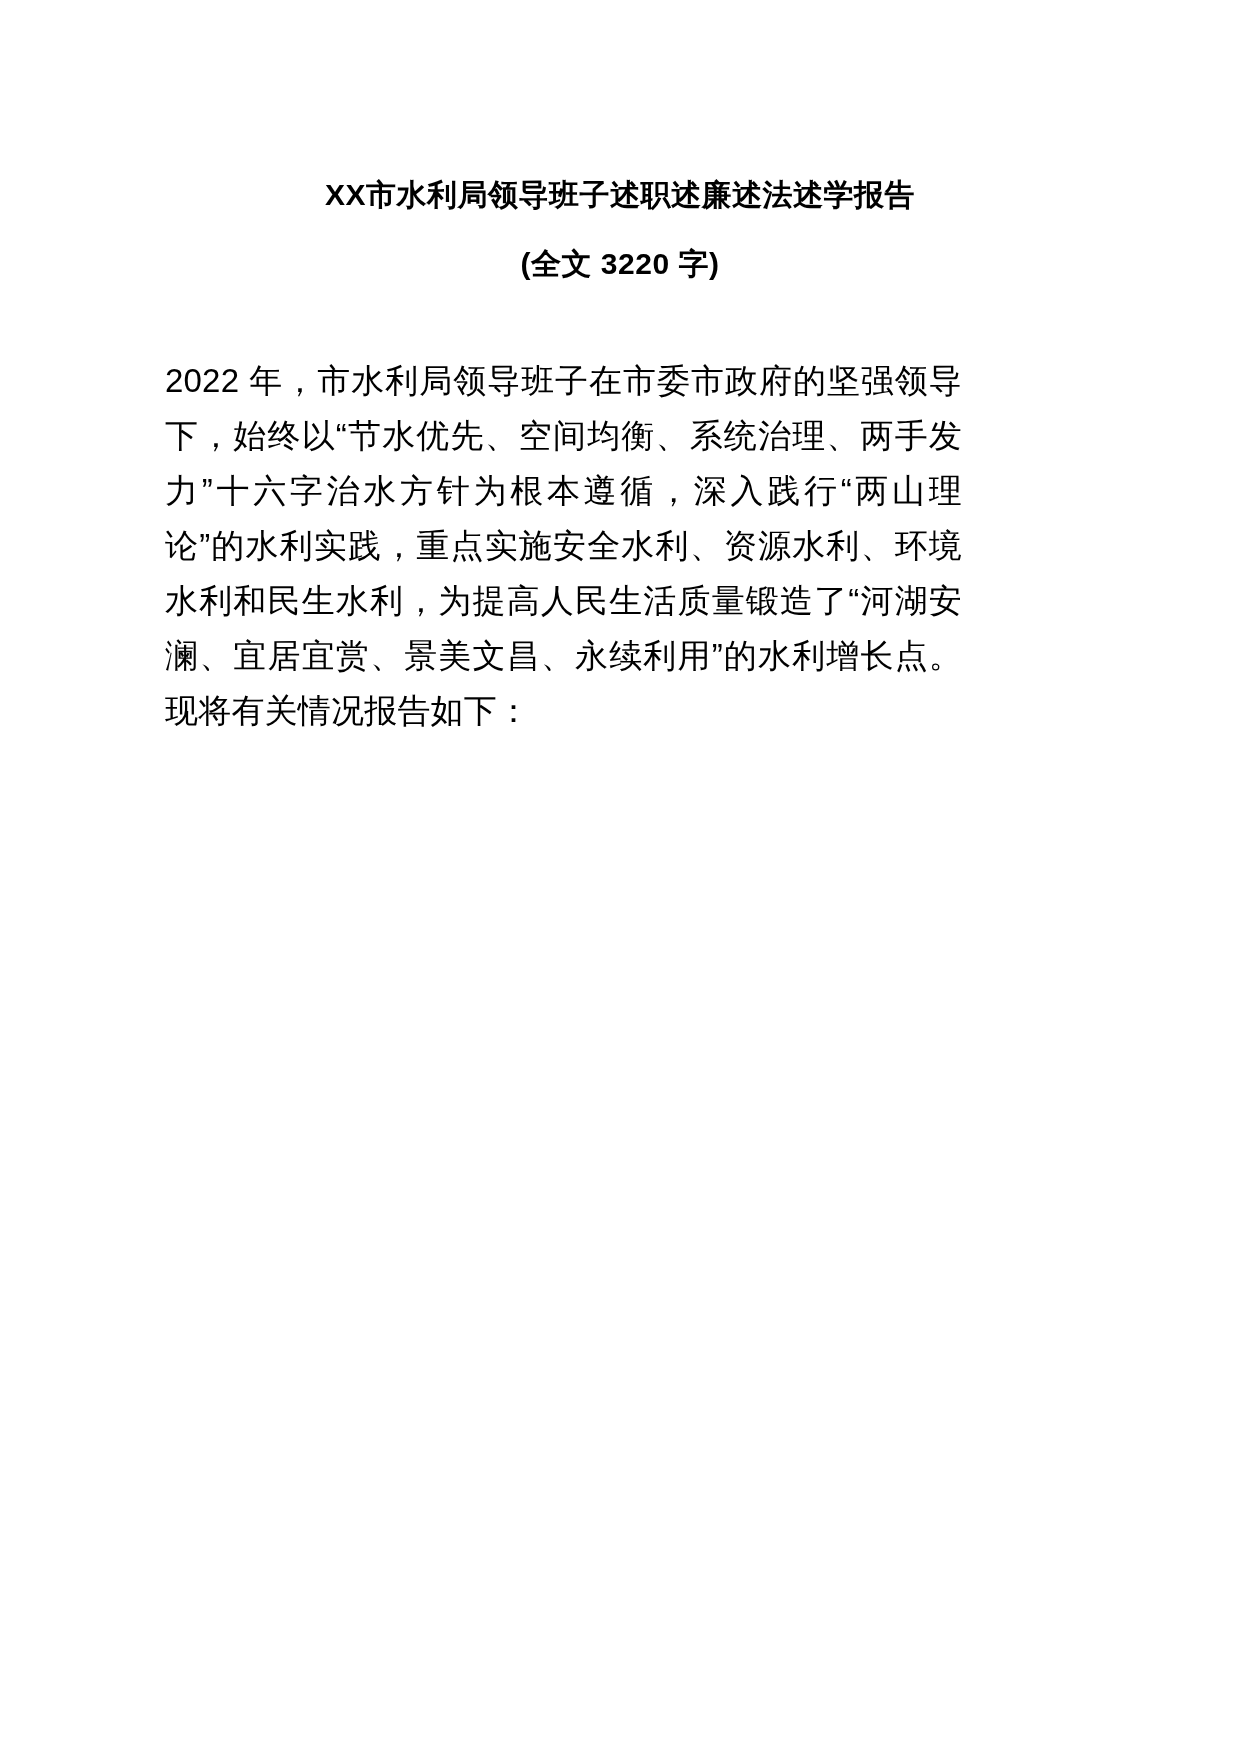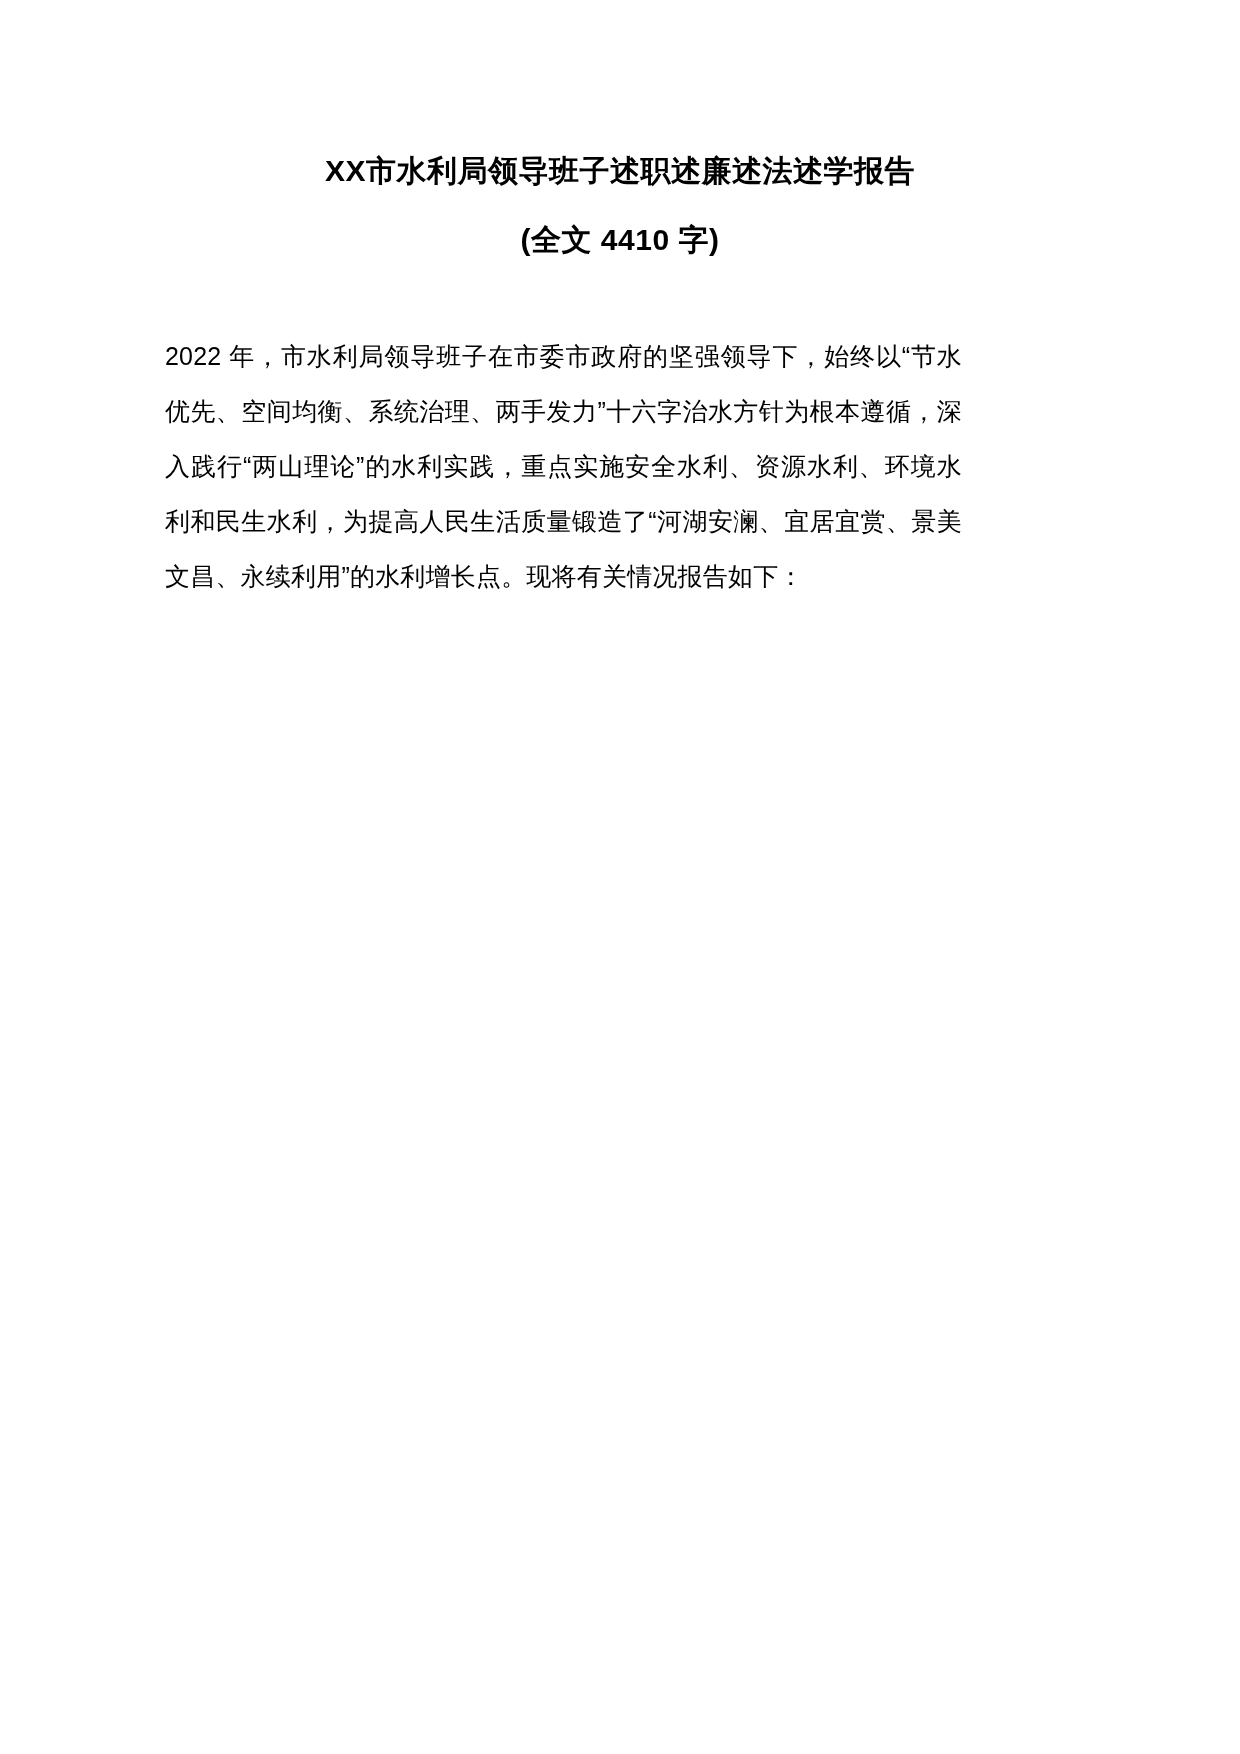--- a/index.html
+++ b/index.html
@@ -14,20 +14,21 @@
     color: #000000;
     position: relative;
     overflow: hidden;
   }
   .page {
     width: 1240px;
     height: 1283px;
     box-sizing: border-box;
     padding: 0;
     position: relative;
+    margin-top: 24px;
   }
   .doc-title {
     text-align: center;
     font-size: 30px;
     font-weight: bold;
     letter-spacing: 0.5px;
     line-height: 1.55;
     color: #000;
     margin: 0;
     padding-top: 148px;
@@ -44,21 +45,21 @@
     margin: 0;
     padding-top: 22px;
   }
   .body-wrap {
     padding-left: 165px;
     padding-right: 278px;
     padding-top: 66px;
   }
   p.para {
     margin: 0 0 0 0;
-    font-size: 25px;
+    font-size: 33px;
     line-height: 55px;
     text-align: justify;
     text-justify: inter-ideograph;
     letter-spacing: 0.2px;
     font-weight: 400;
     color: #000;
   }
   p.para + p.para {
     margin-top: 55px;
   }
@@ -76,21 +77,21 @@
     margin-top: 55px;
   }
 </style>
 </head>
 <body>
 
 <div class="page">
 
   <h1 class="doc-title">XX市水利局领导班子述职述廉述法述学报告</h1>
 
-  <div class="doc-subtitle">(全文 4410 字)</div>
+  <div class="doc-subtitle">(全文 3220 字)</div>
 
   <div class="body-wrap">
 
     <p class="para">2022 年，市水利局领导班子在市委市政府的坚强领导下，始终以“节水优先、空间均衡、系统治理、两手发力”十六字治水方针为根本遵循，深入践行“两山理论”的水利实践，重点实施安全水利、资源水利、环境水利和民生水利，为提高人民生活质量锻造了“河湖安澜、宜居宜赏、景美文昌、永续利用”的水利增长点。现将有关情况报告如下：</p>
 
 
 
 
   </div>
 

